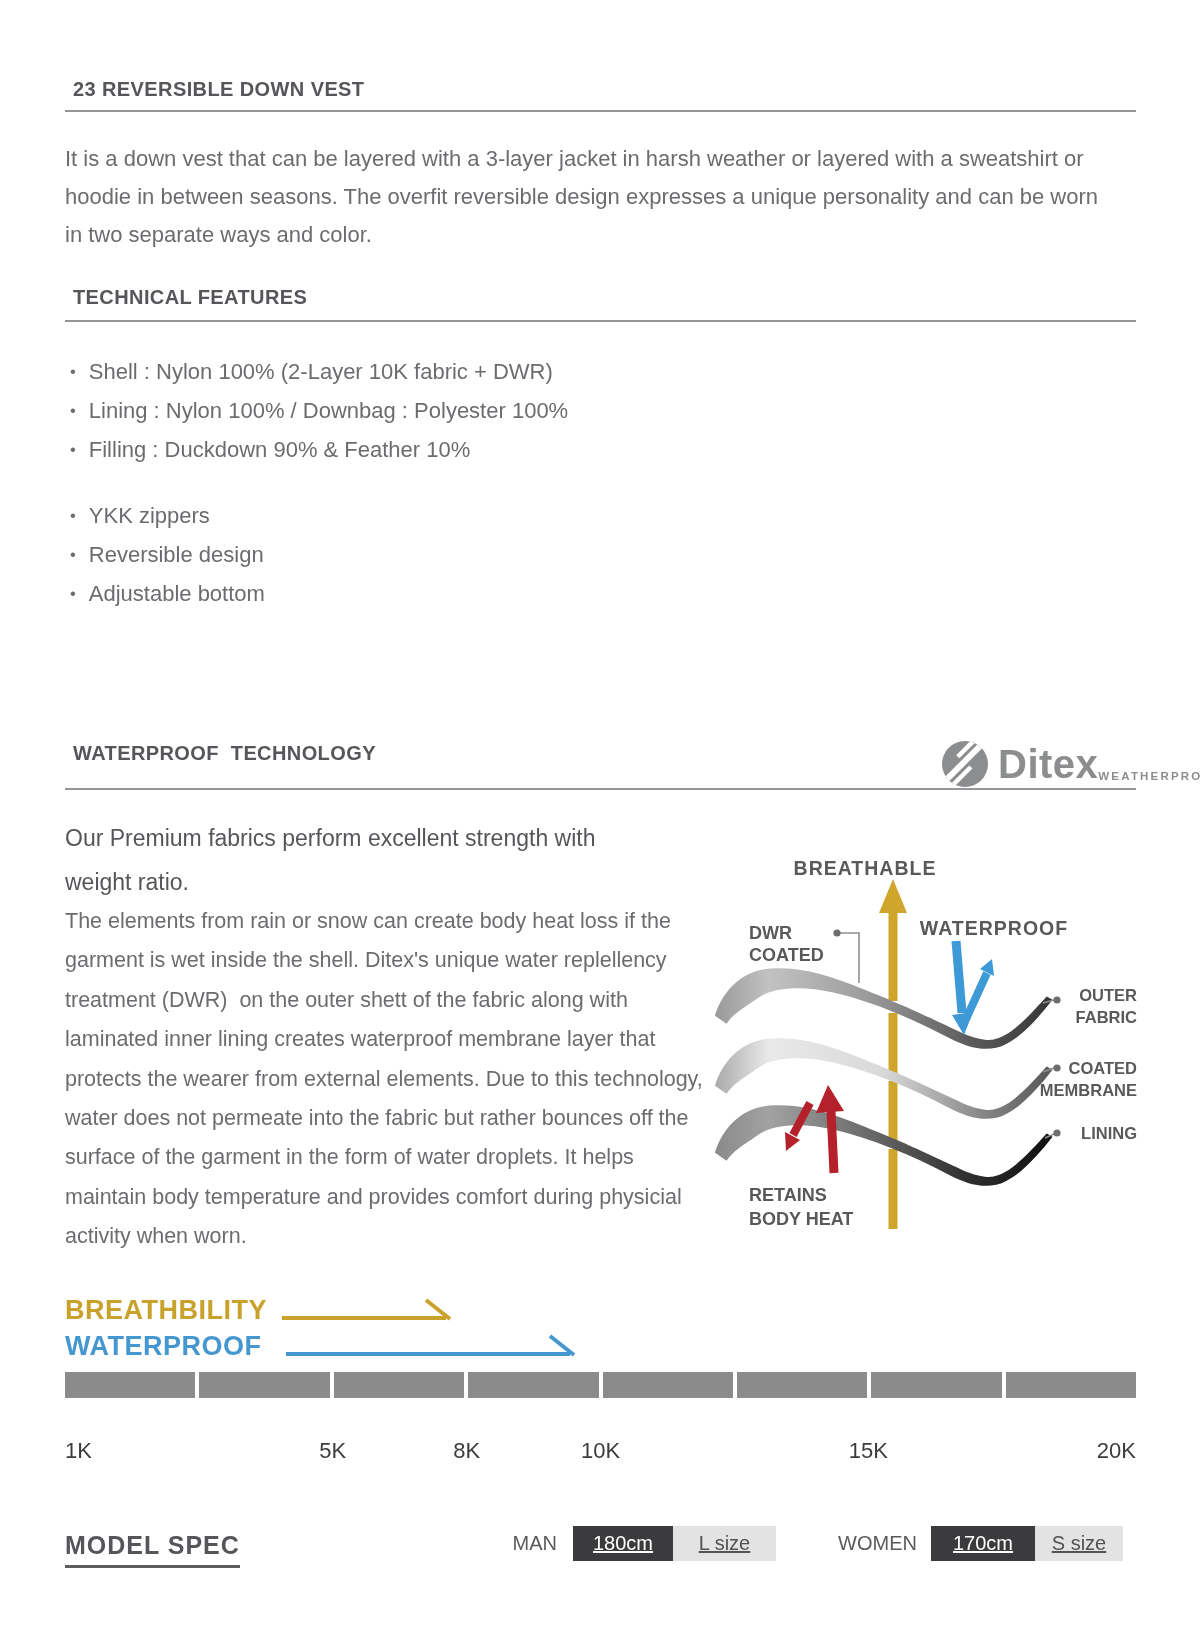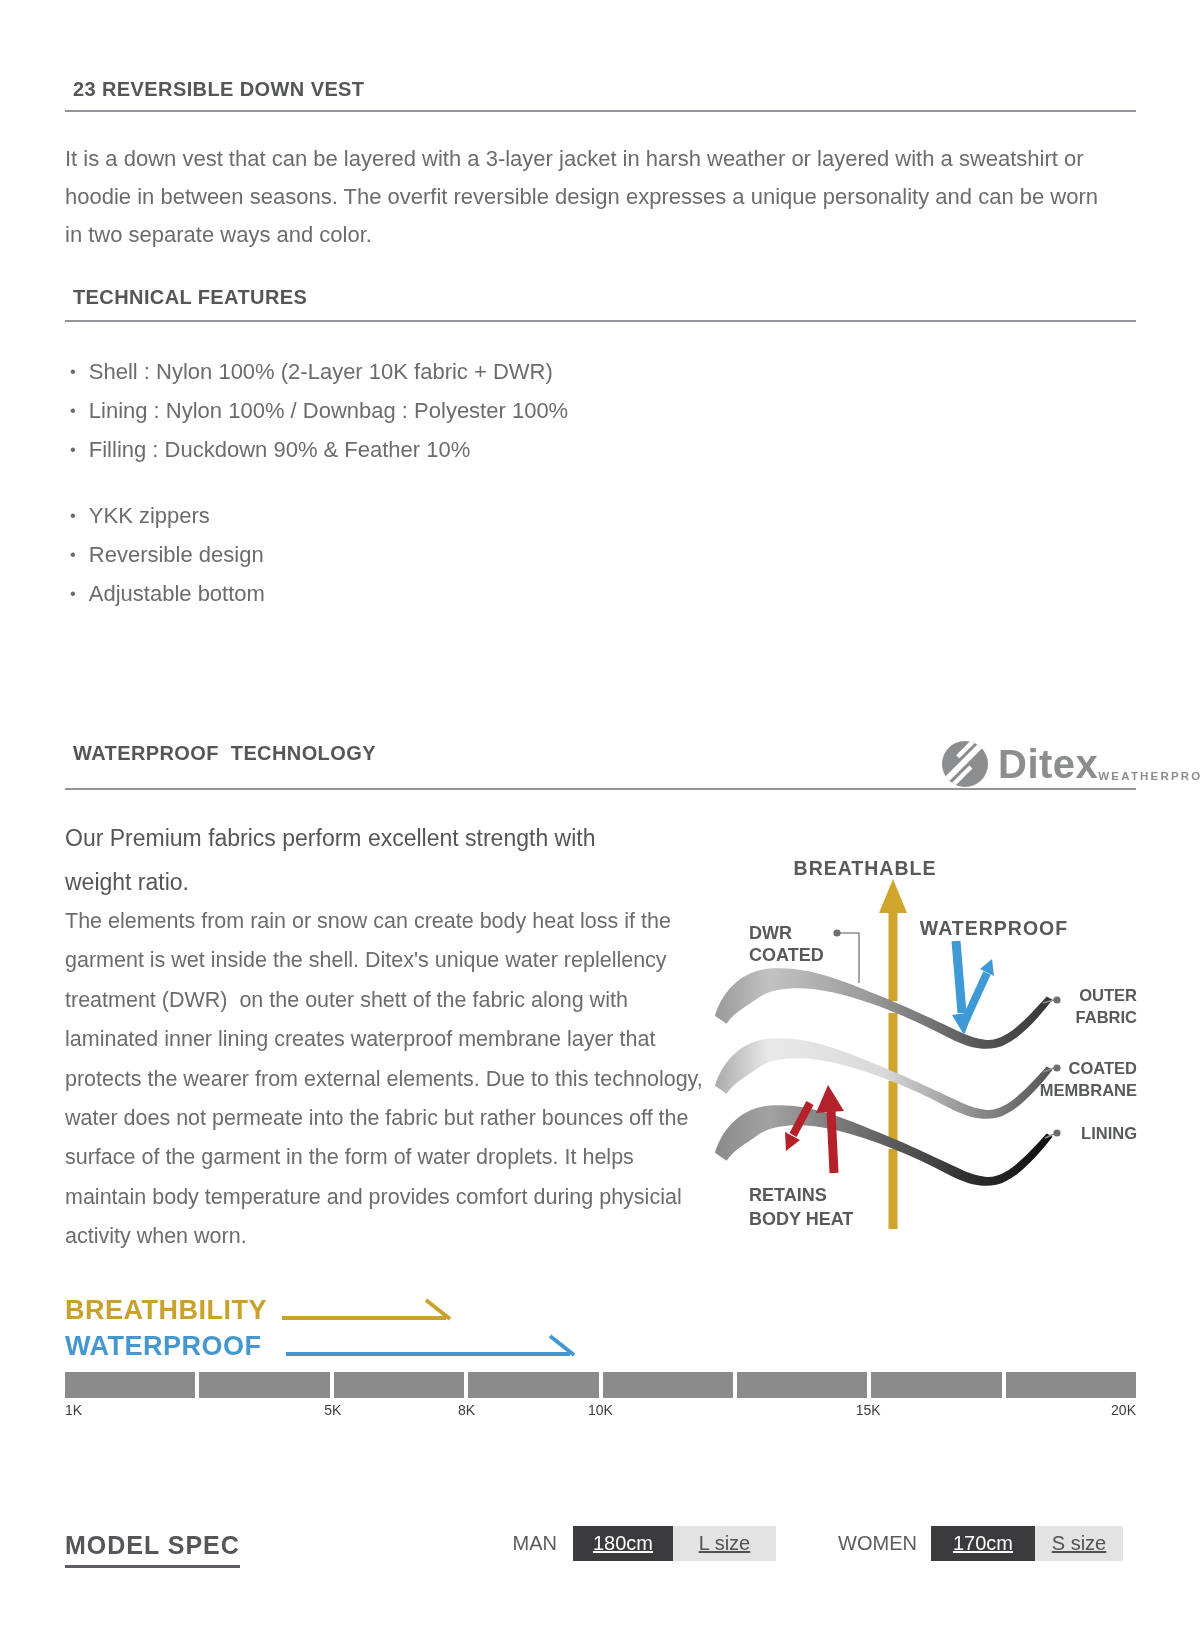--- a/index.html
+++ b/index.html
@@ -33,21 +33,21 @@
 
   #diagram { left:693px; top:813px; }
   .dg-label { font-weight:bold; fill:#58595b; }
 
   #breath-label { left:65px; top:1295px; font-size:27px; font-weight:bold; color:#c9a22b; letter-spacing:0.5px; }
   #wproof-label { left:65px; top:1331px; font-size:27px; font-weight:bold; color:#4597d0; letter-spacing:0.5px; }
   #rating-arrows { left:240px; top:1288px; }
 
   #bar { left:65px; top:1372px; width:1071px; height:26px; display:flex; gap:4px; }
   #bar .seg { flex:1; background:#8b8b8b; }
-  #ticks { left:65px; top:1402px; width:1071px; height:26px; font-size:14px; color:#3b3c3e; }
+  #ticks { left:65px; top:1438px; width:1071px; height:26px; font-size:22px; color:#3b3c3e; }
   #ticks span { position:absolute; top:0; }
   .tick-c { transform:translateX(-50%); }
 
   #model-spec-heading { left:65px; top:1531px; display:inline-block; font-size:25px; font-weight:bold;
     color:#55565a; letter-spacing:1px; border-bottom:3px solid #5d5e61; padding-bottom:5px; }
   .spec-label { position:absolute; top:1526px; height:35px; line-height:35px; font-size:20px; color:#5a5b5e; text-align:right; }
   .spec-box { position:absolute; top:1526px; height:35px; line-height:35px; font-size:20px; text-align:center;text-decoration:underline; }
   .box-dark { background:#3b3b3d; color:#ffffff; }
   .box-light { background:#e3e3e4; color:#515254; }
 </style>

